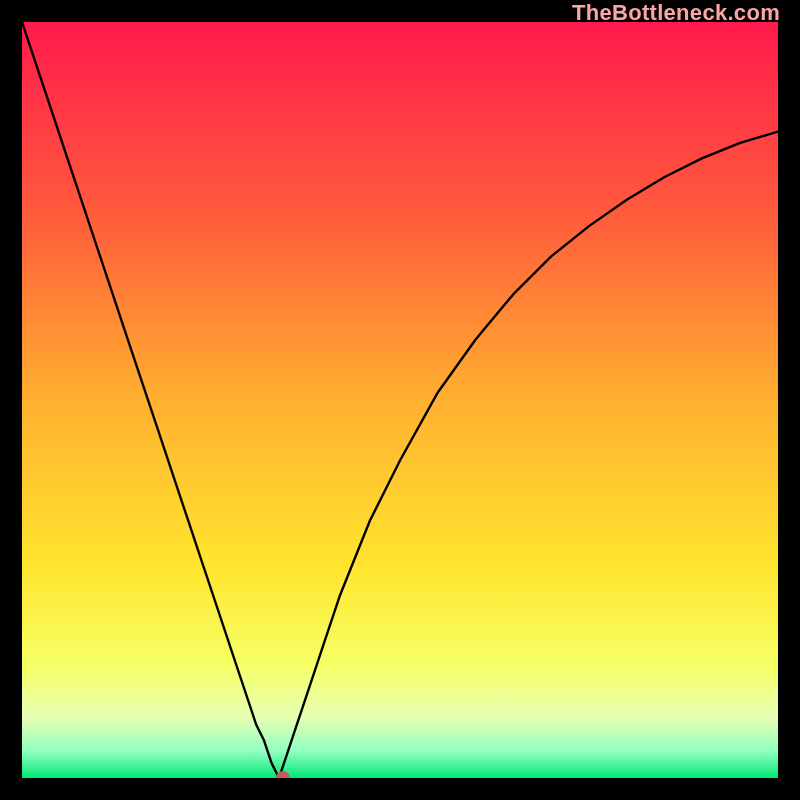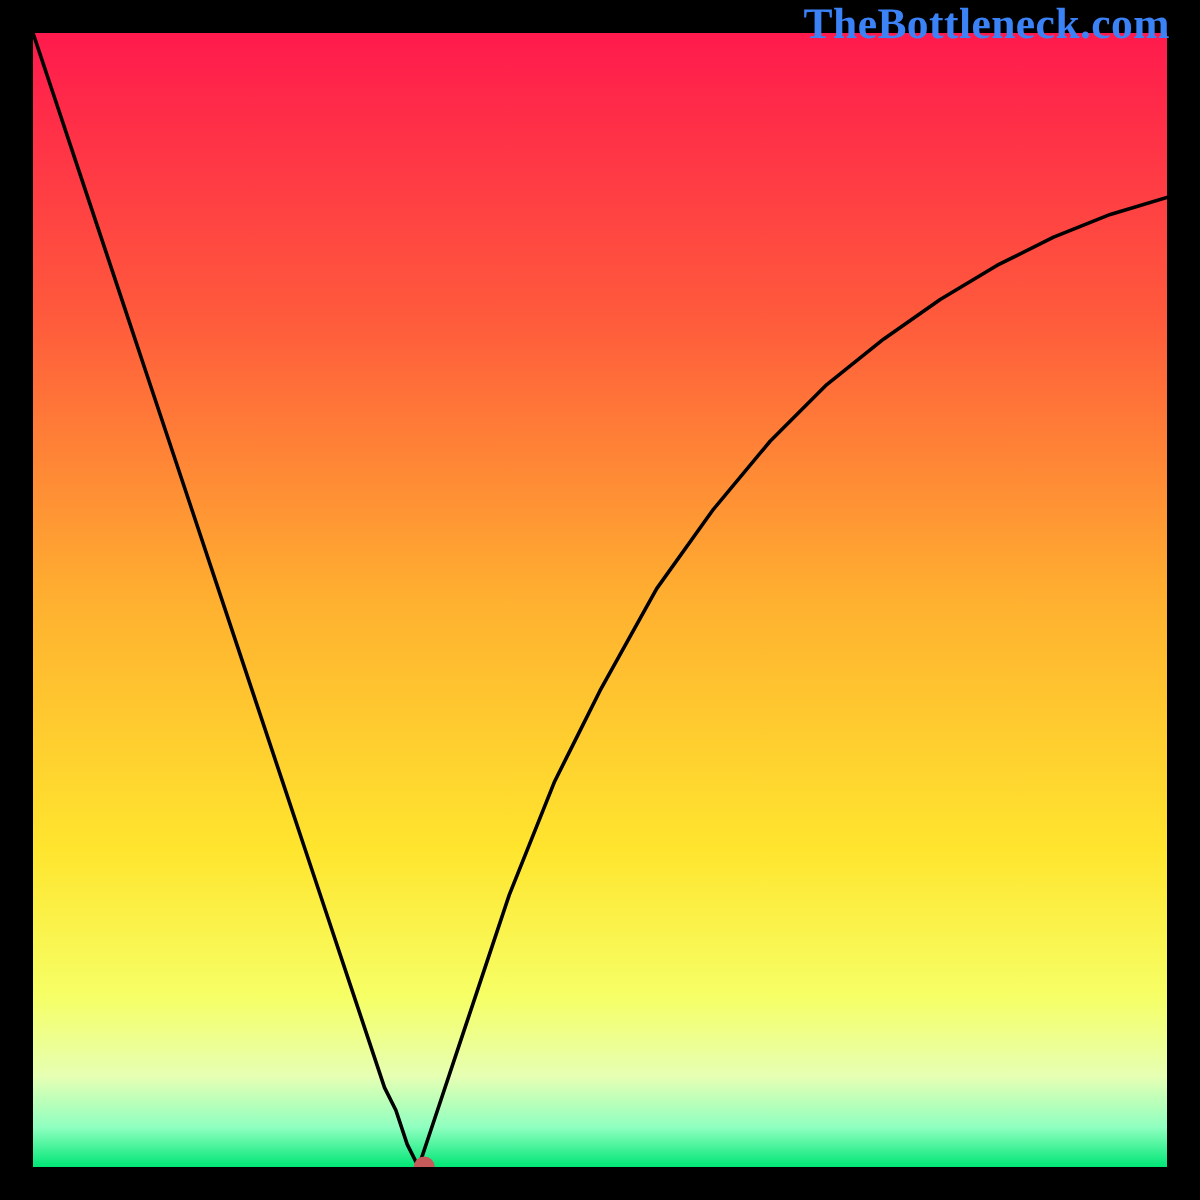--- a/index.html
+++ b/index.html
@@ -22,24 +22,24 @@
     position: absolute;
     top: 22px;
     left: 22px;
     width: 756px;
     height: 756px;
   }
   .watermark {
     position: absolute;
     top: 0;
     right: 20px;
-    font-family: Liberation Serif, serif;
-    font-size: 29px;
+    font-family: Liberation Sans, sans-serif;
+    font-size: 22px;
     font-weight: 600;
-    color: #3b82f6;
+    color: #fca5a5;
     letter-spacing: 0.3px;
   }
 </style>
 </head>
 <body>
 
 <div class="frame">
   <svg class="plot" viewBox="0 0 756 756" preserveAspectRatio="none">
     <defs>
       <linearGradient id="bg" x1="0" y1="0" x2="0" y2="1">

